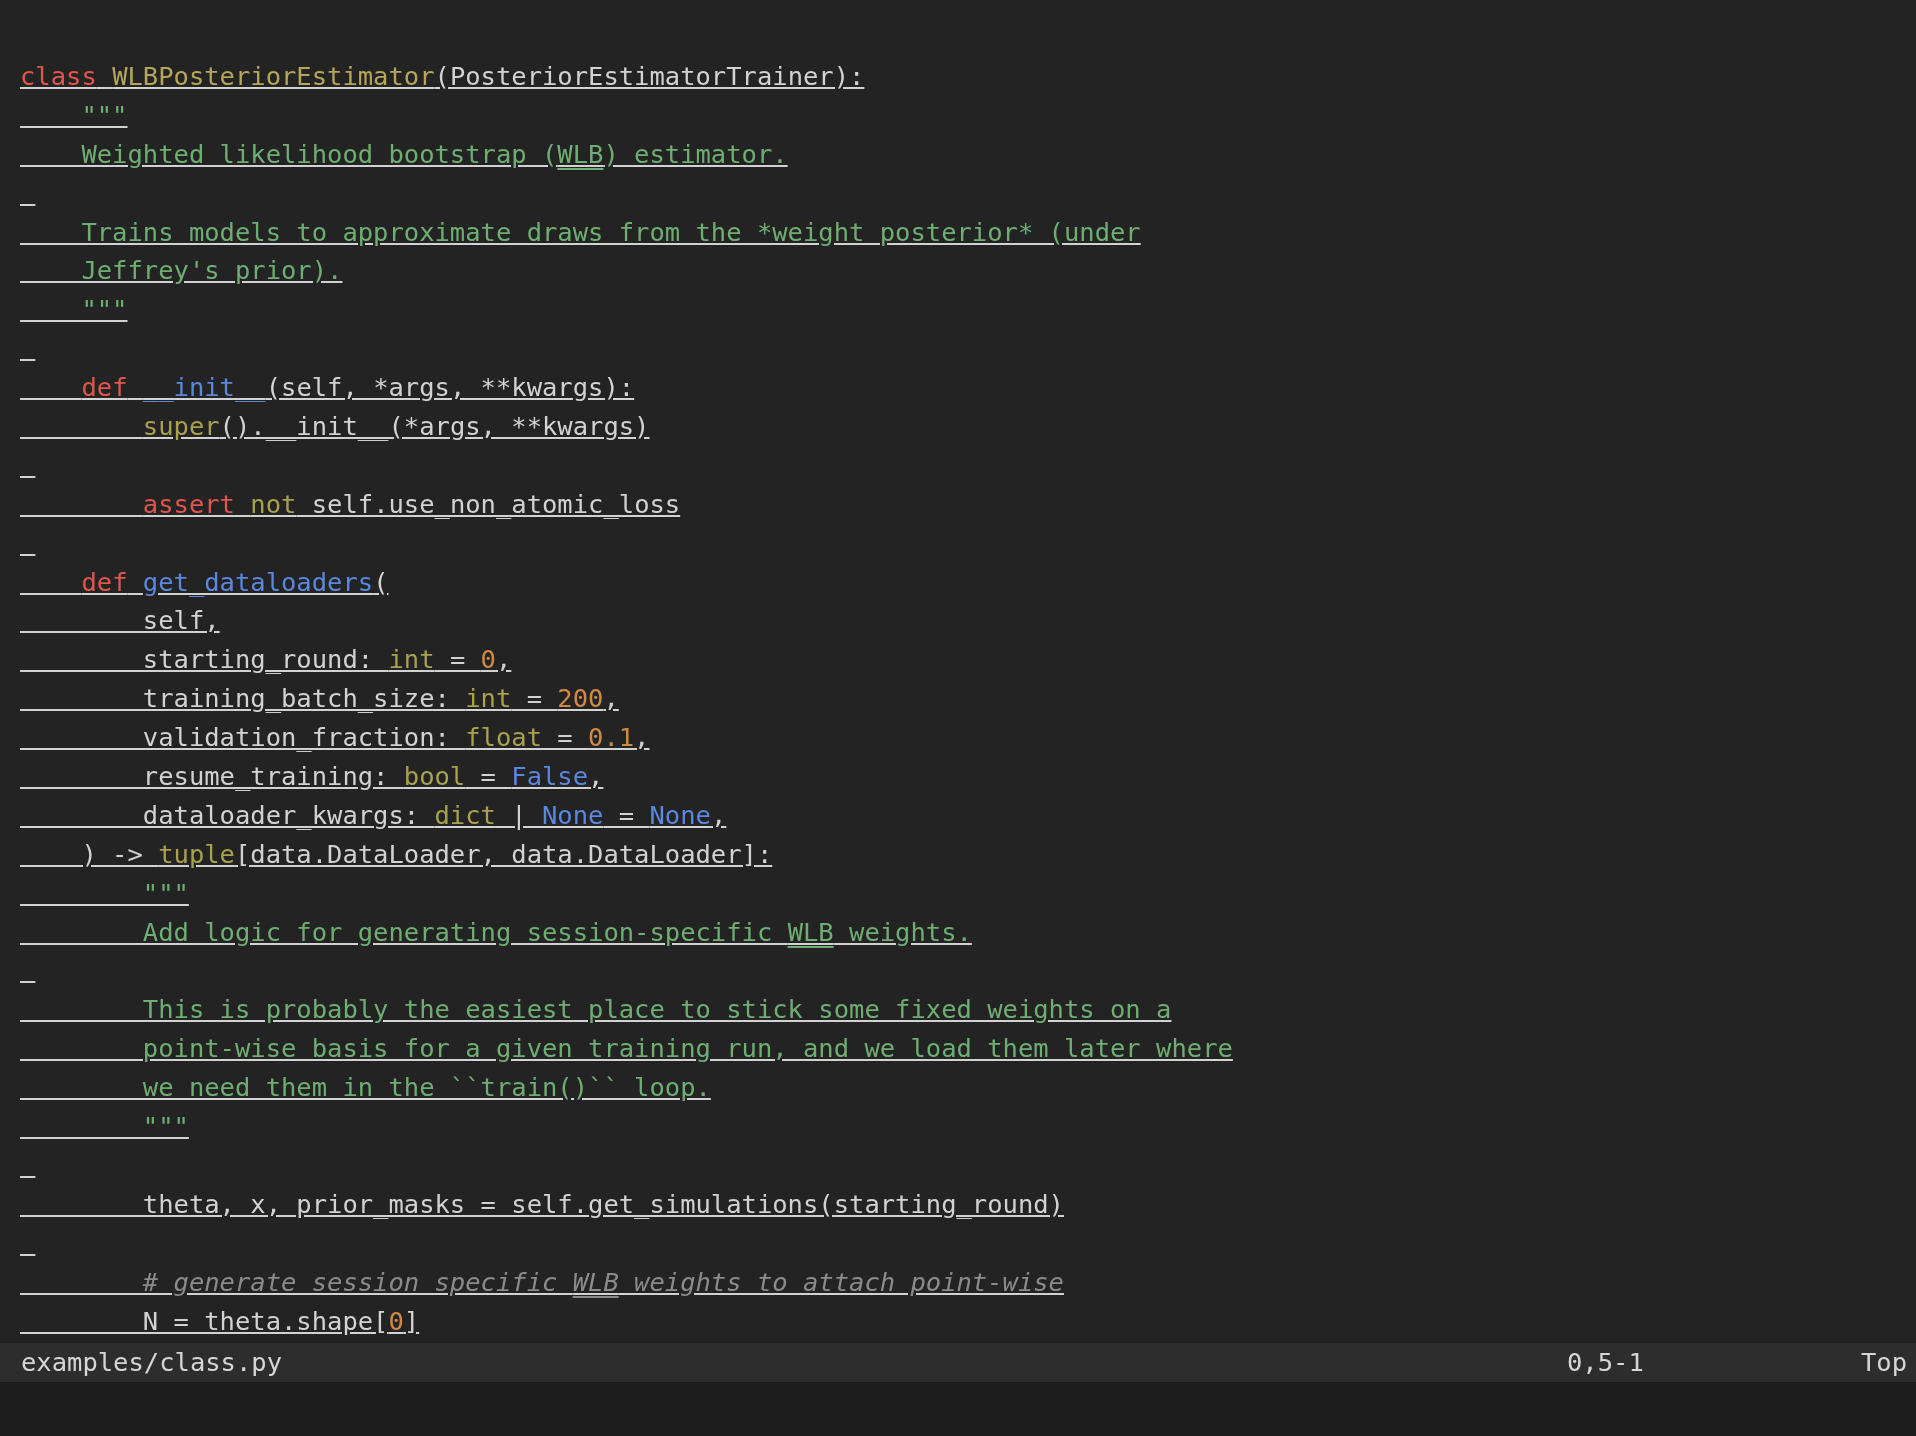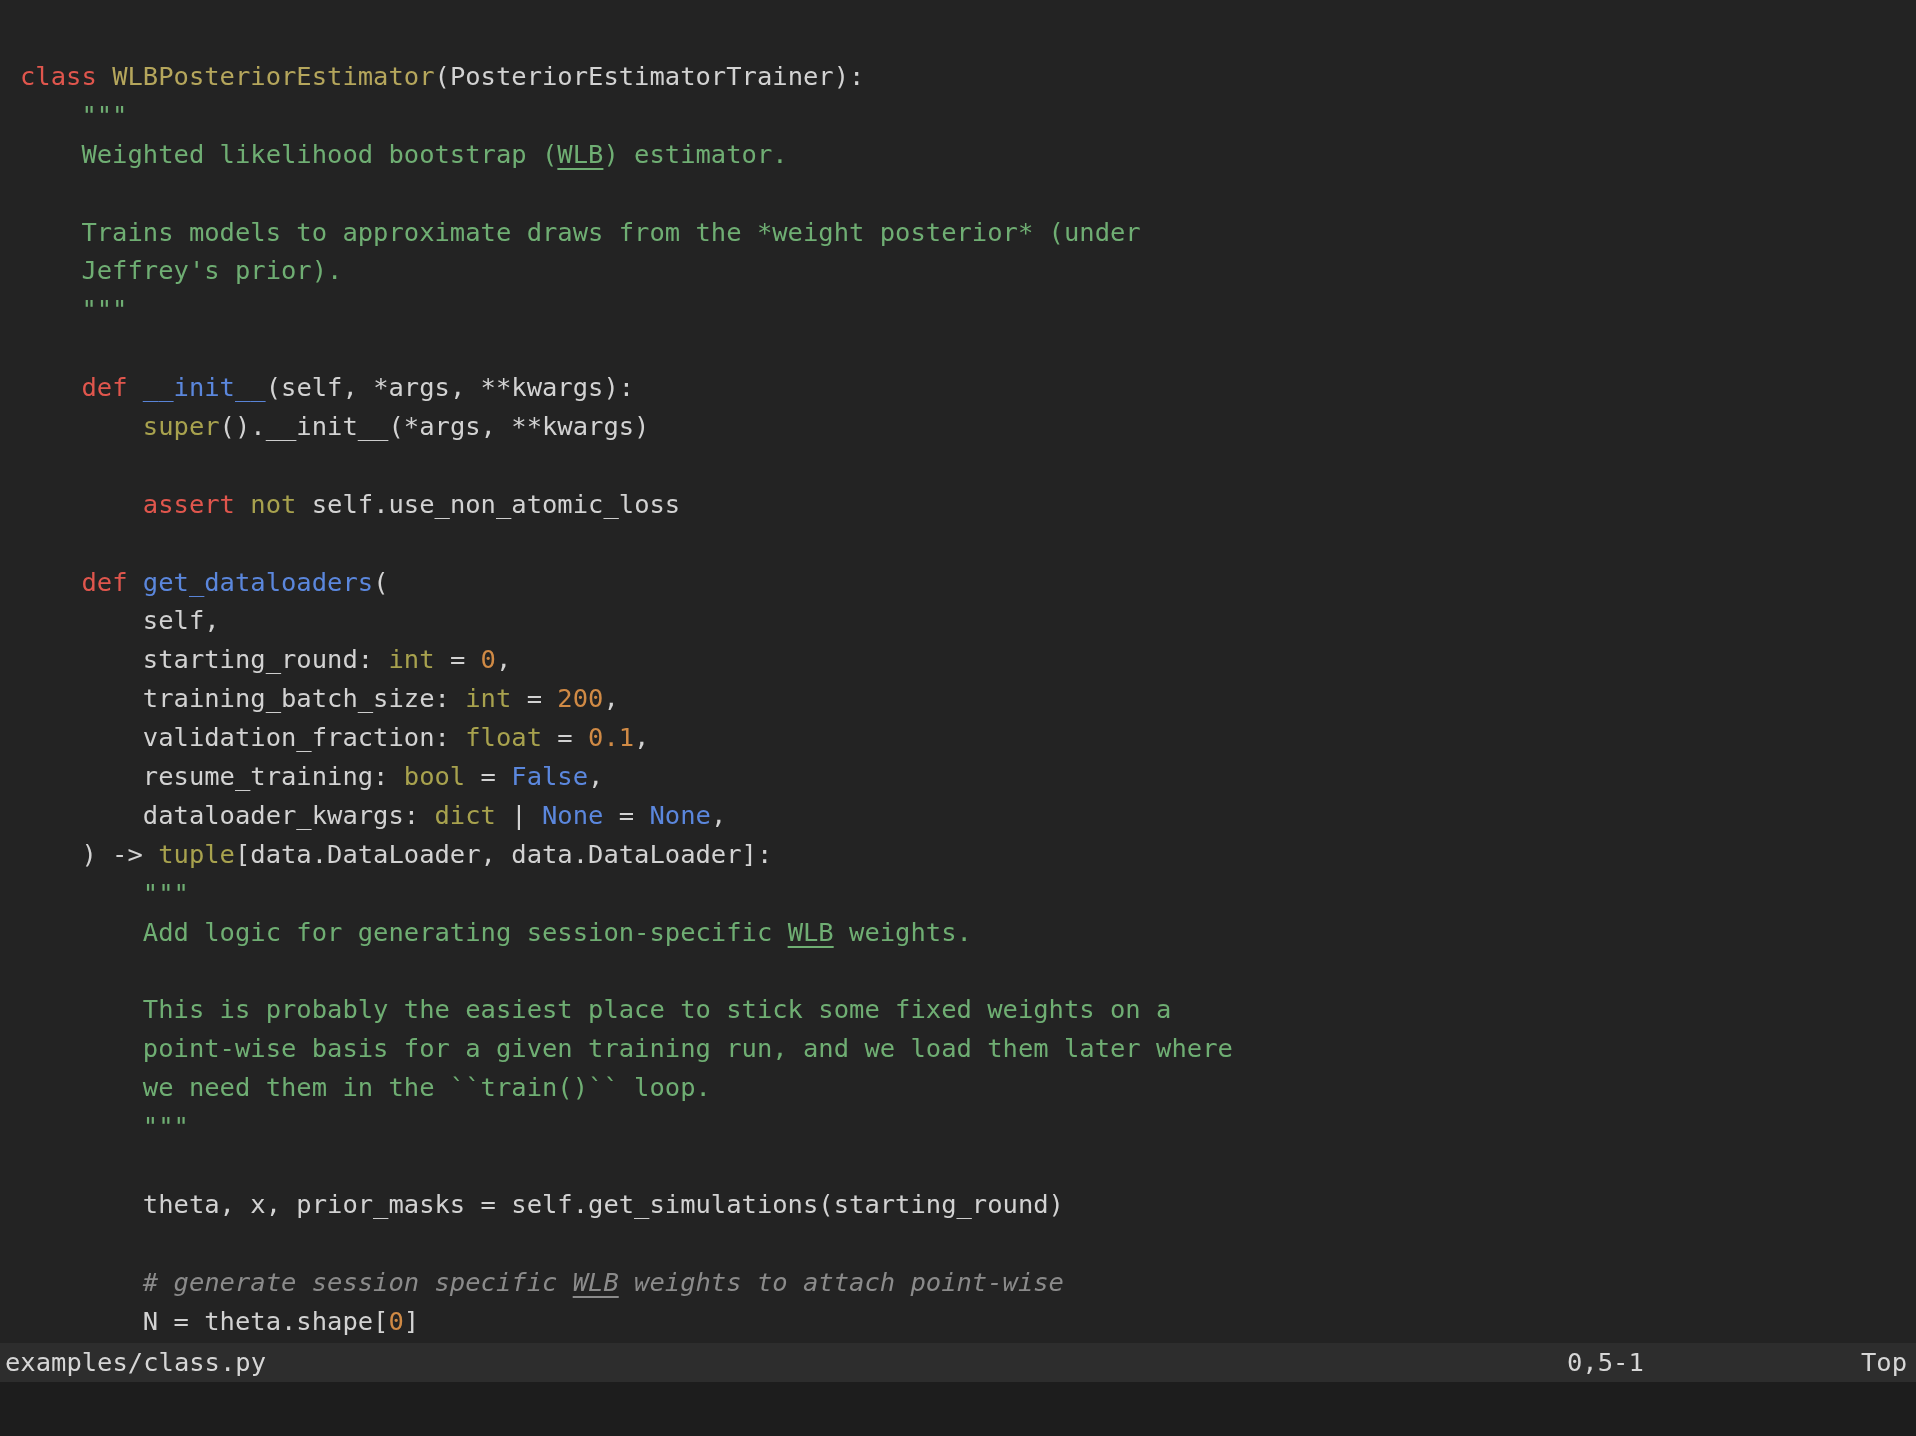--- a/index.html
+++ b/index.html
@@ -21,39 +21,40 @@
     position: absolute;
     left: 20px;
     top: 57px;
     right: 0;
     margin: 0;
     font-family: "DejaVu Sans Mono", "Liberation Mono", monospace;
     font-size: 25.5px;
     line-height: 38.9px;
     white-space: pre;
     color: #d2d2d2;
+    text-decoration: underline;
   }
   .code-line {
     height: 38.9px;
   }
   #status-bar {
     position: absolute;
     left: 0;
     top: 1343px;
     width: 100%;
     height: 39px;
     background: #2d2d2d;
     color: #d6d6d6;
     font-size: 25.5px;
     line-height: 39px;
     white-space: pre;
   }
   #status-filename {
     position: absolute;
-    left: 5px;
+    left: 21px;
     top: 0;
   }
   #status-ruler {
     position: absolute;
     left: 1567px;
     top: 0;
   }
   #status-scroll {
     position: absolute;
     right: 9px;

